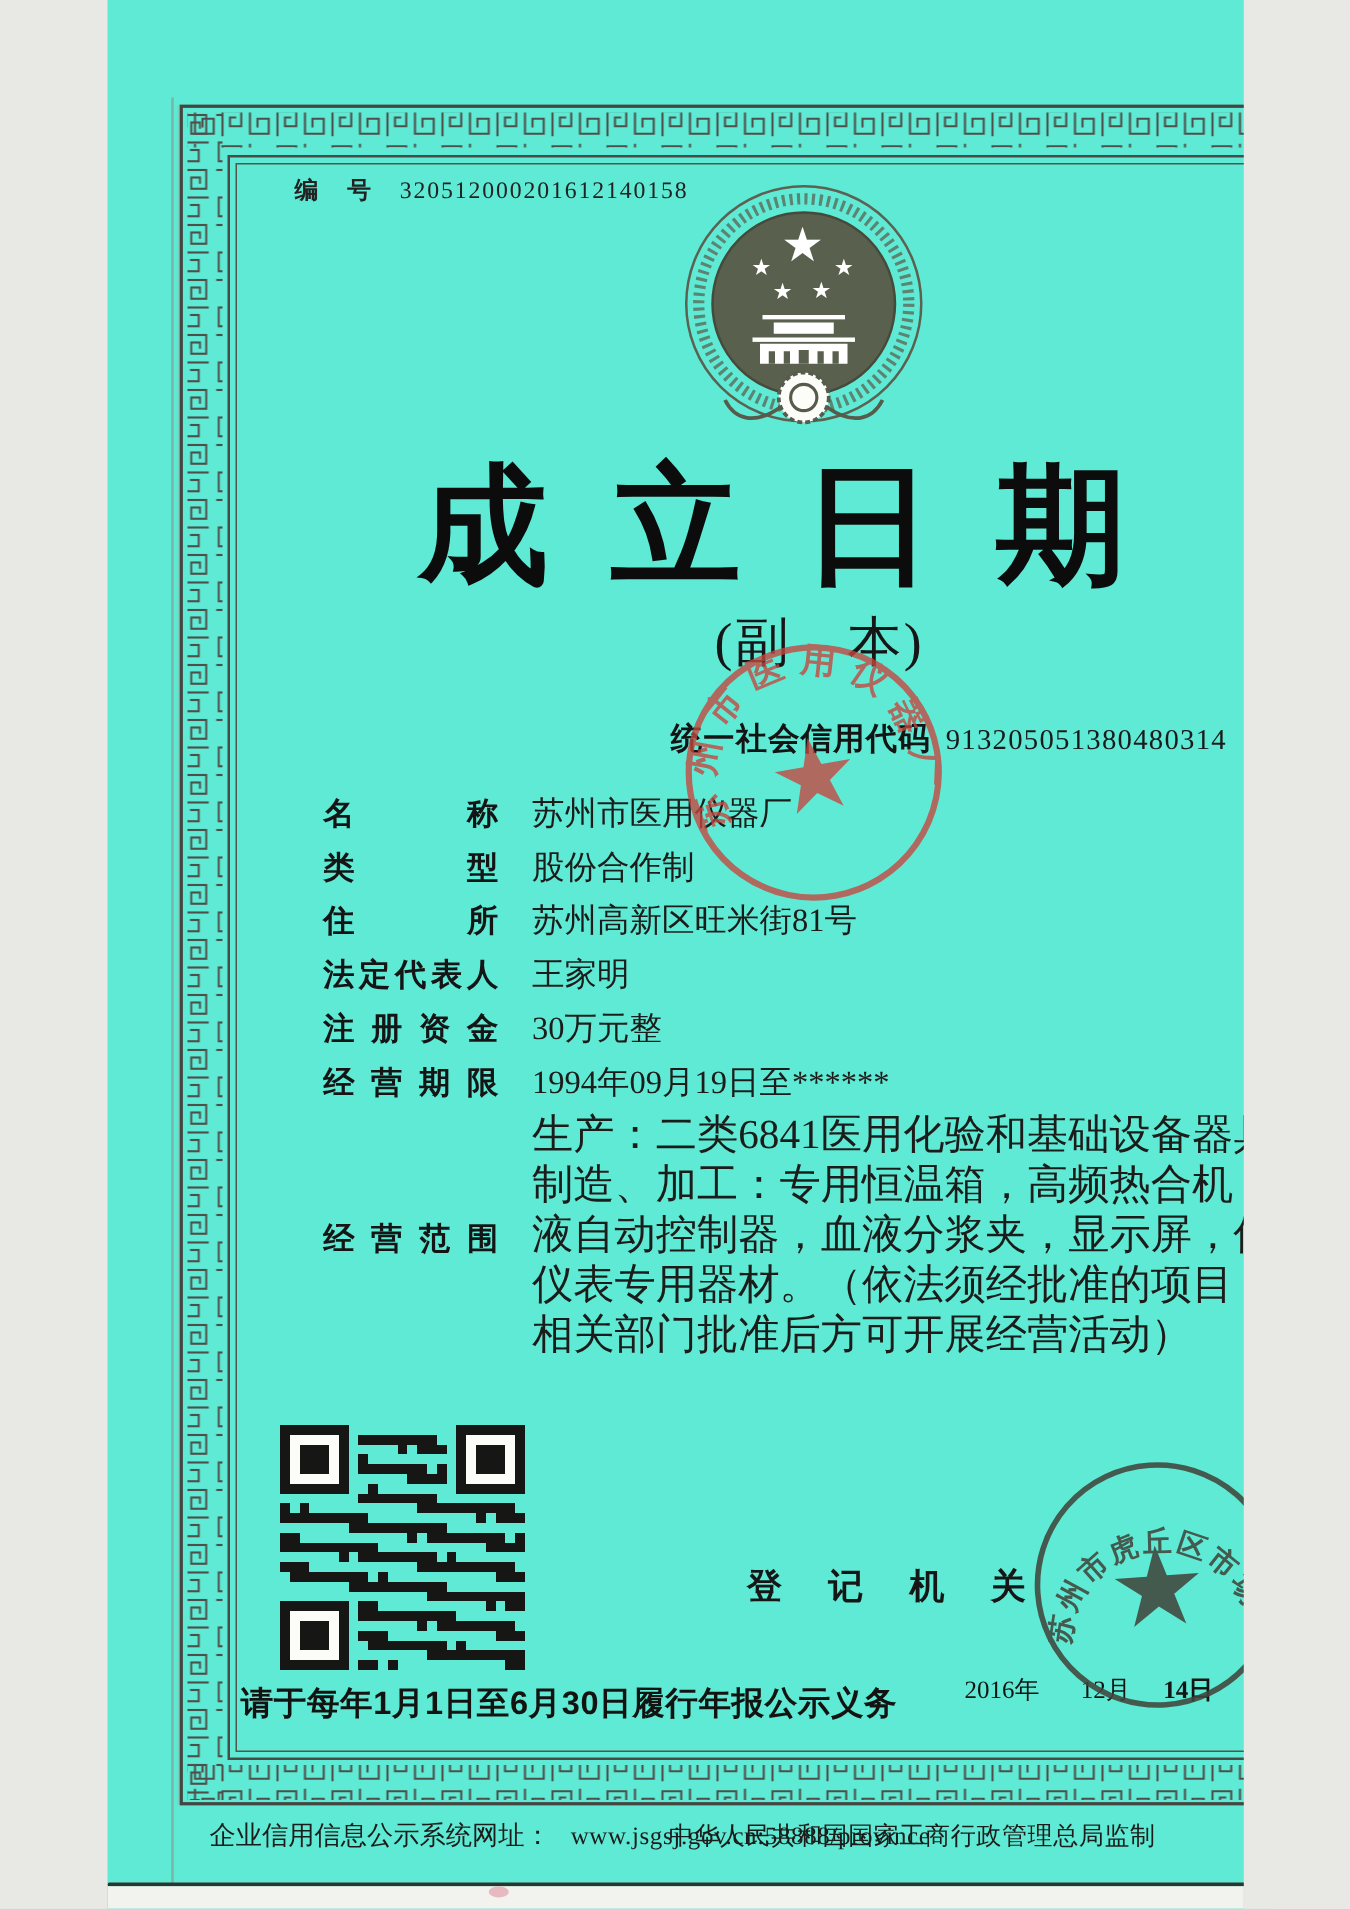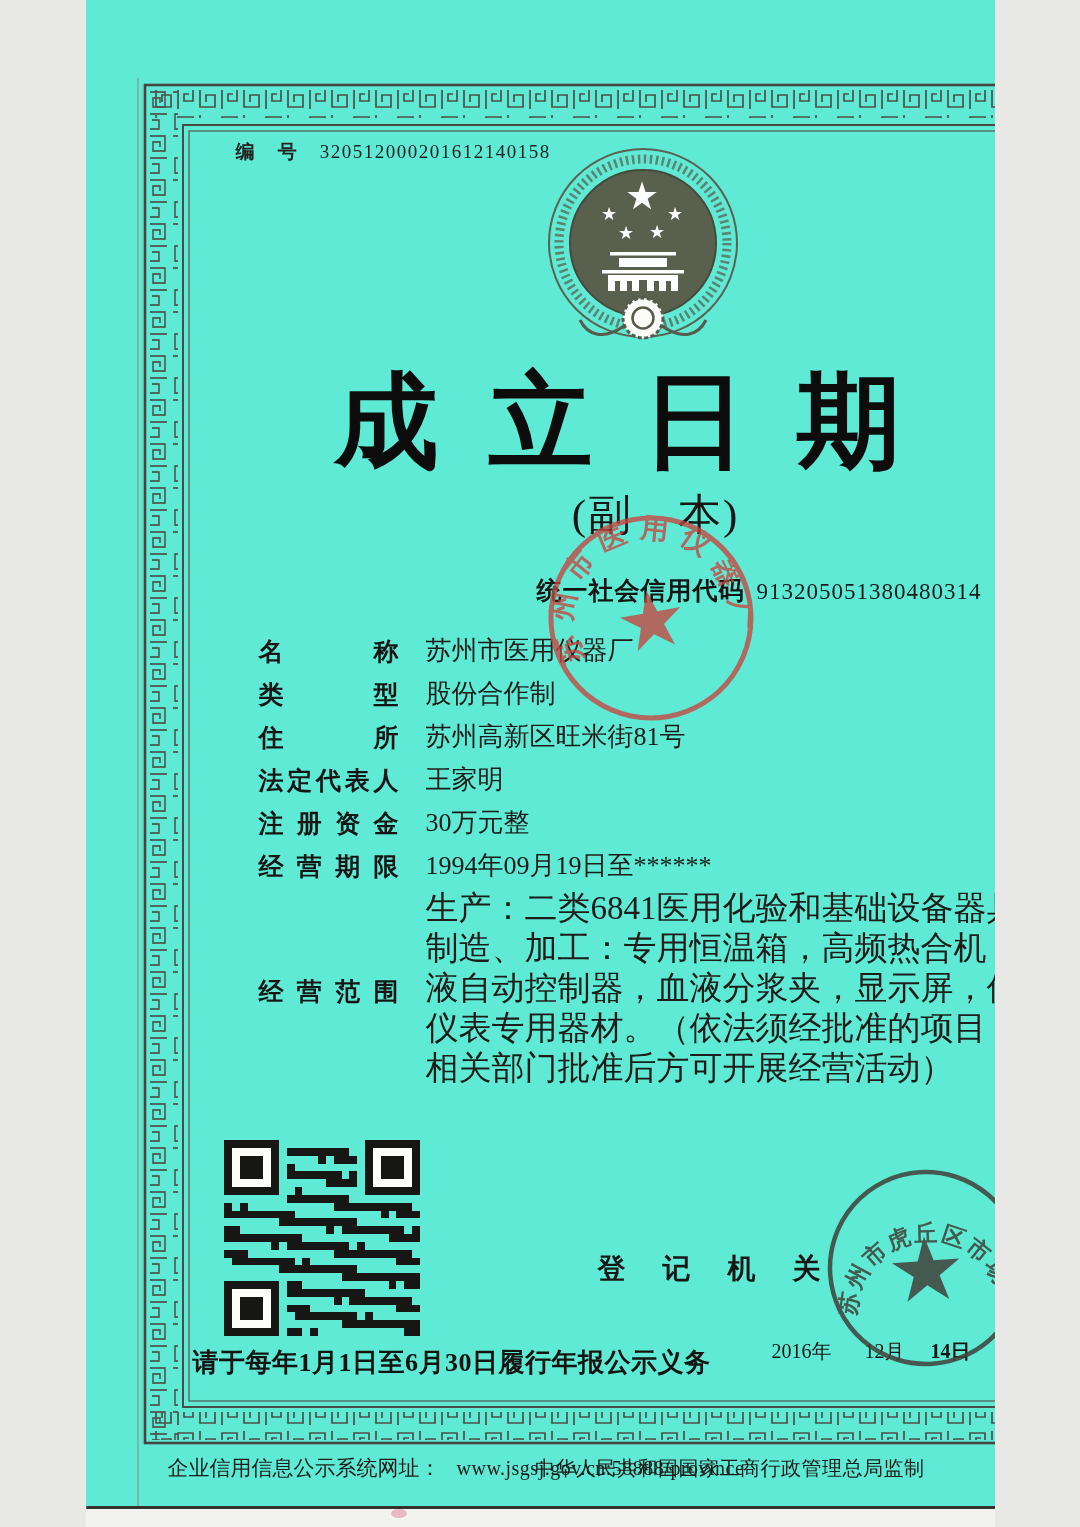--- a/index.html
+++ b/index.html
@@ -64,21 +64,21 @@
   .registry-label{
     position:absolute;left:512px;top:1250px;
     font-family:Liberation Serif, serif;font-weight:700;
     font-size:28px;letter-spacing:15px;color:#161616;white-space:nowrap;
   }
   .date-row{position:absolute;left:686px;top:1338px;display:flex;align-items:baseline;font-size:20px;color:#141412;white-space:nowrap;}
   .date-row .dm{margin-left:33px;}
   .date-row .dd{margin-left:26px;font-weight:700;}
   .notice{
     position:absolute;left:107px;top:1345px;
-    font-family:Liberation Serif, serif;font-weight:700;
+    font-family:Liberation Sans, sans-serif;font-weight:700;
     font-size:26px;letter-spacing:.5px;color:#131311;white-space:nowrap;
   }
 
   
   .footer-left{position:absolute;left:82px;top:1454px;font-size:21px;color:#1c1c1a;display:flex;align-items:baseline;white-space:nowrap;}
   .footer-left .url{margin-left:16px;font-size:20px;letter-spacing:.5px;}
   .footer-right{position:absolute;right:70px;top:1455px;font-size:20px;letter-spacing:.5px;color:#1c1c1a;white-space:nowrap;}
 </style>
 </head>
 <body>

